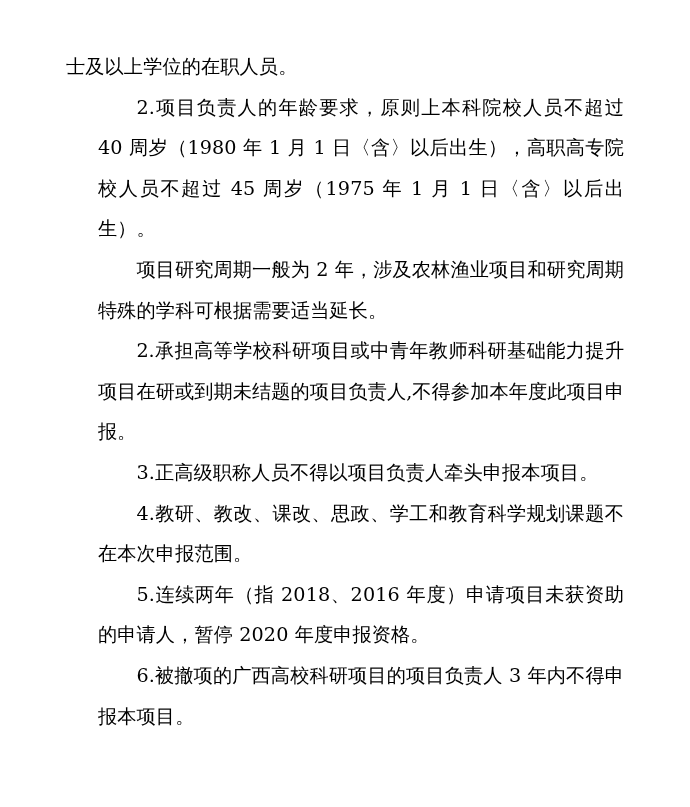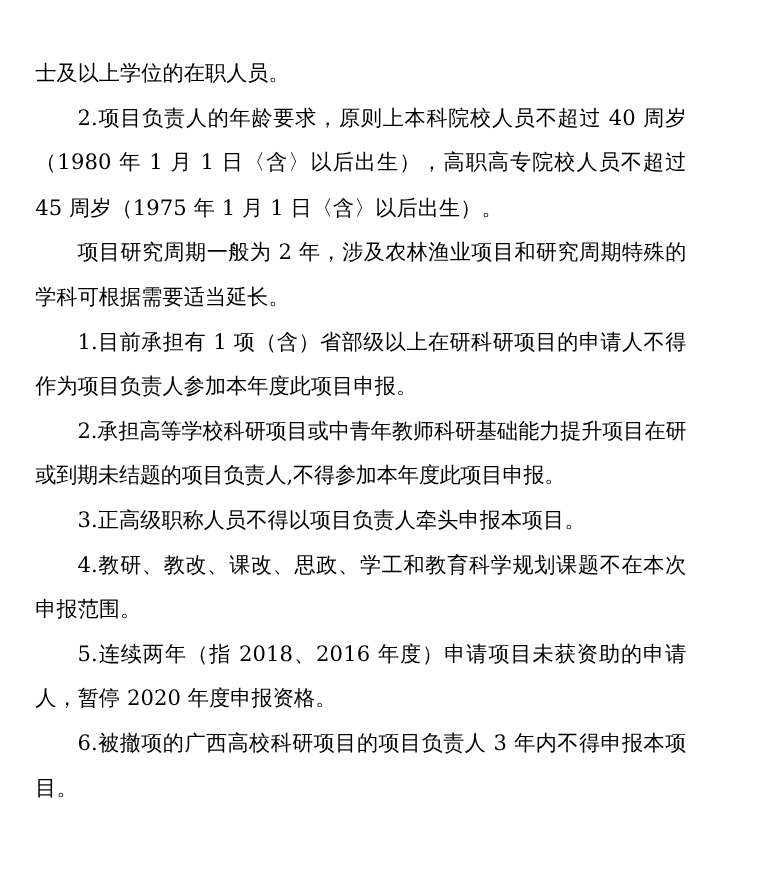--- a/index.html
+++ b/index.html
@@ -11,49 +11,49 @@
     width: 690px;
     height: 807px;
     font-family: "DejaVu Serif", "Liberation Serif", serif;
     color: #000000;
     overflow: hidden;
   }
   .page {
     width: 690px;
     height: 807px;
     box-sizing: border-box;
-    padding: 47px 66px 0 32px;
+    padding: 47px 66px 0 66px;
     background: #ffffff;
   }
   .doc-body {
     font-size: 19.2px;
     line-height: 40.6px;
     text-align: justify;
     text-justify: inter-ideograph;
     letter-spacing: 0.1px;
   }
   .para {
     margin: 0;
     text-indent: 0;
   }
   .para.indent {
     text-indent: 2em;
+    margin-left: 32px;
   }
   .para.tight {
     letter-spacing: -0.15px;
   }
 </style>
 </head>
 <body>
 
 <div class="page">
   <div class="doc-body">
     <p class="para">士及以上学位的在职人员。</p>
     <p class="para indent">2.项目负责人的年龄要求，原则上本科院校人员不超过 40 周岁（1980 年 1 月 1 日〈含〉以后出生），高职高专院校人员不超过 45 周岁（1975 年 1 月 1 日〈含〉以后出生）。</p>
     <p class="para indent">项目研究周期一般为 2 年，涉及农林渔业项目和研究周期特殊的学科可根据需要适当延长。</p>
-    <p class="para indent">1.目前承担有 1 项（含）省部级以上在研科研项目的申请人不得作为项目负责人参加本年度此项目申报。</p>
     <p class="para indent tight">2.承担高等学校科研项目或中青年教师科研基础能力提升项目在研或到期未结题的项目负责人,不得参加本年度此项目申报。</p>
     <p class="para indent">3.正高级职称人员不得以项目负责人牵头申报本项目。</p>
     <p class="para indent">4.教研、教改、课改、思政、学工和教育科学规划课题不在本次申报范围。</p>
     <p class="para indent">5.连续两年（指 2018、2016 年度）申请项目未获资助的申请人，暂停 2020 年度申报资格。</p>
     <p class="para indent">6.被撤项的广西高校科研项目的项目负责人 3 年内不得申报本项目。</p>
   </div>
 </div>
 
 </body></html>

